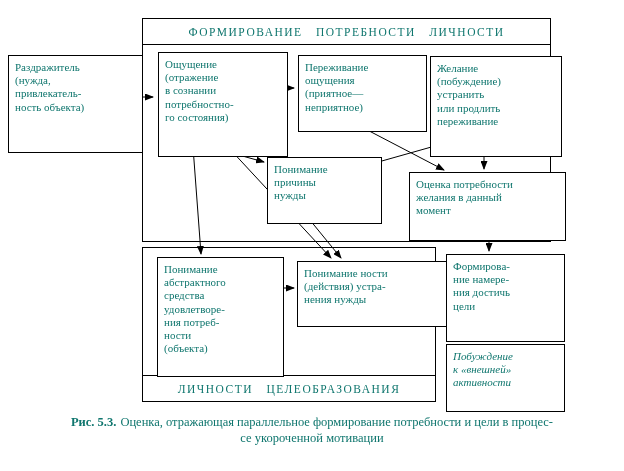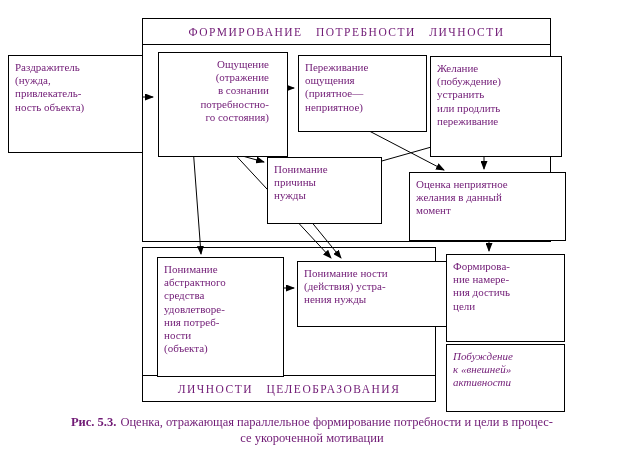--- a/index.html
+++ b/index.html
@@ -1,38 +1,38 @@
 <!DOCTYPE html>
 <html><head>
 <meta charset="utf-8">
 <style>
   html, body { margin:0; padding:0; background:#ffffff; }
   .stage {
     position:relative; width:624px; height:471px; background:#ffffff;
-    font-family:"Liberation Serif", serif; color:#701a75;
+    font-family:"Liberation Serif", serif; color:#0f766e;
   }
   .container { position:absolute; border:1px solid #000; background:transparent; }
   .container-title {
     position:absolute; left:0; right:0; top:0; height:25px;
     display:flex; align-items:center; justify-content:center;
     font-size:11.5px; letter-spacing:1.5px; word-spacing:9px;
     border-bottom:1px solid #000; background:#fff;
   }
   .container-title.bottom {
     top:auto; bottom:0; border-bottom:none; border-top:1px solid #000;
   }
   .arrows { position:absolute; left:0; top:0; width:624px; height:471px; }
   .box {
     position:absolute; border:1px solid #000; background:#ffffff;
     font-size:11px; line-height:1.2; padding:5px 18px 4px 6px;
     white-space:pre-line;
   }
   
   .b-stimulus   { left:8px;   top:55px;  width:109px; height:87px; }
-  .b-sensation  { left:158px; top:52px;  width:104px; height:94px;text-align:right; }
+  .b-sensation  { left:158px; top:52px;  width:104px; height:94px; }
   .b-experience { left:298px; top:55px;  width:103px; height:66px; }
   .b-desire     { left:430px; top:56px;  width:106px; height:90px; }
   .b-cause      { left:267px; top:157px; width:89px;  height:56px; }
   .b-evaluation { left:409px; top:172px; width:131px; height:58px; }
   .b-means      { left:157px; top:257px; width:101px; height:109px; }
   .b-way        { left:297px; top:261px; width:127px; height:55px; }
   .b-intention  { left:446px; top:254px; width:93px;  height:77px; }
   .b-impulse    { left:446px; top:344px; width:93px;  height:57px;font-style:italic; }
 
   .c-needs { left:142px; top:18px;  width:407px; height:222px; }
@@ -96,21 +96,21 @@
 (приятное—
 неприятное)</div>
   <div class="box b-desire">Желание
 (побуждение)
 устранить
 или продлить
 переживание</div>
   <div class="box b-cause">Понимание
 причины
 нужды</div>
-  <div class="box b-evaluation">Оценка неприятное
+  <div class="box b-evaluation">Оценка потребности
 желания в данный
 момент</div>
   <div class="box b-means">Понимание
 абстрактного
 средства
 удовлетворе-
 ния потреб-
 ности
 (объекта)</div>
   <div class="box b-way">Понимание ности

